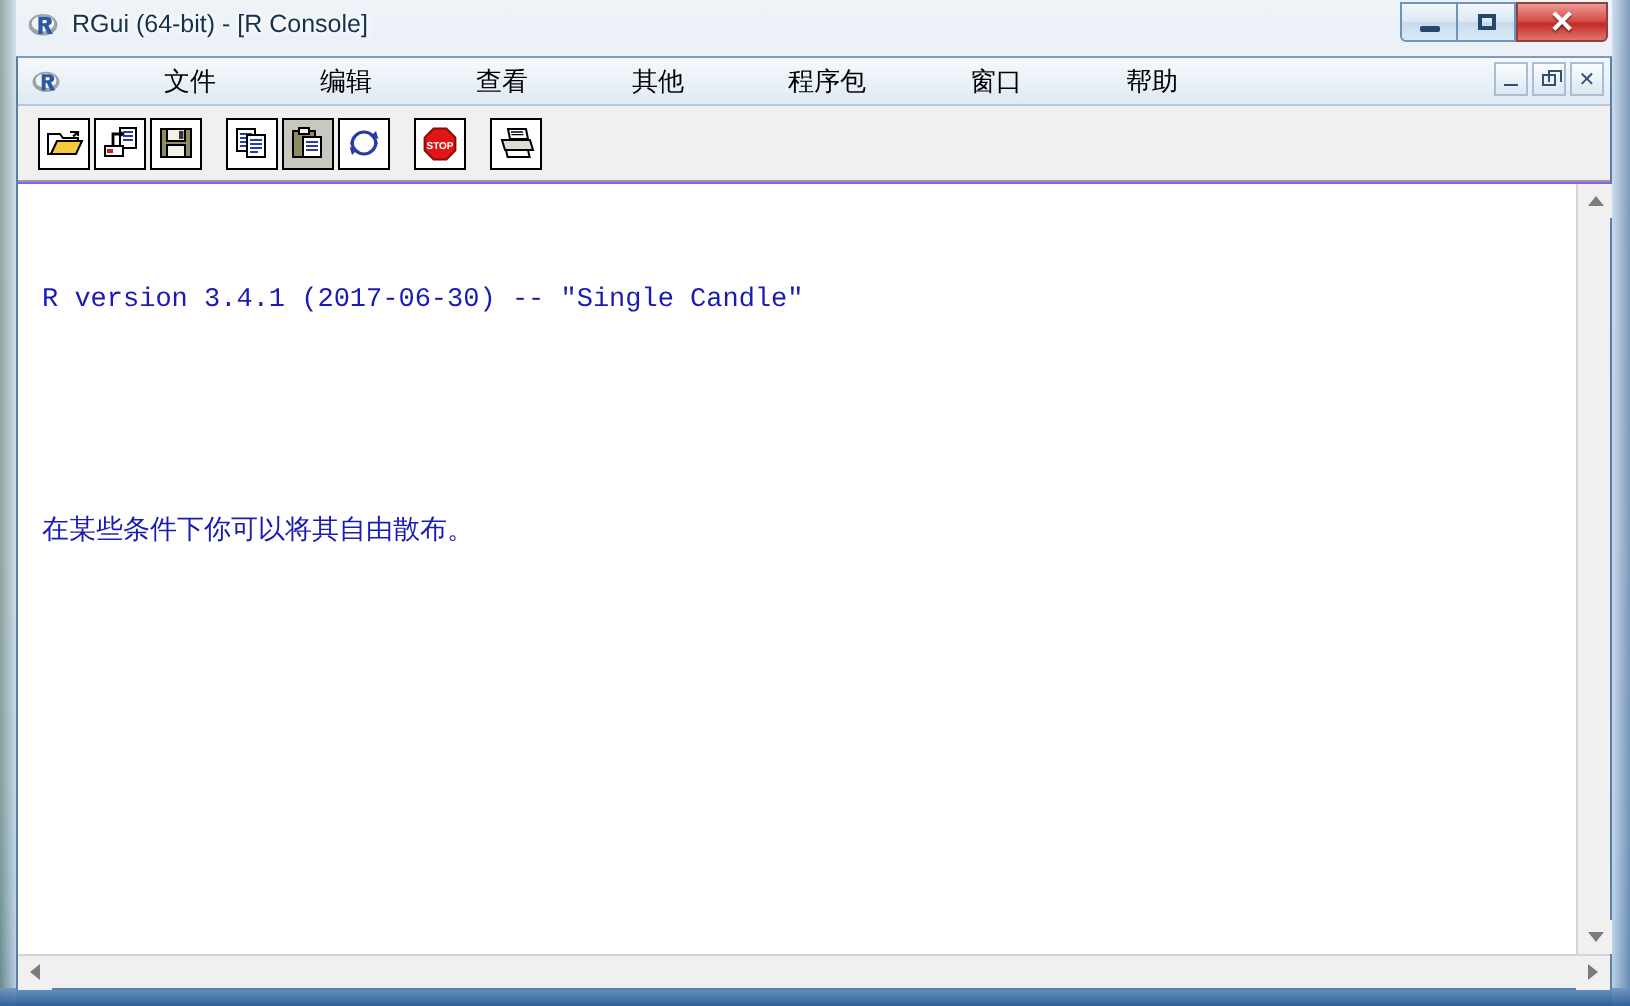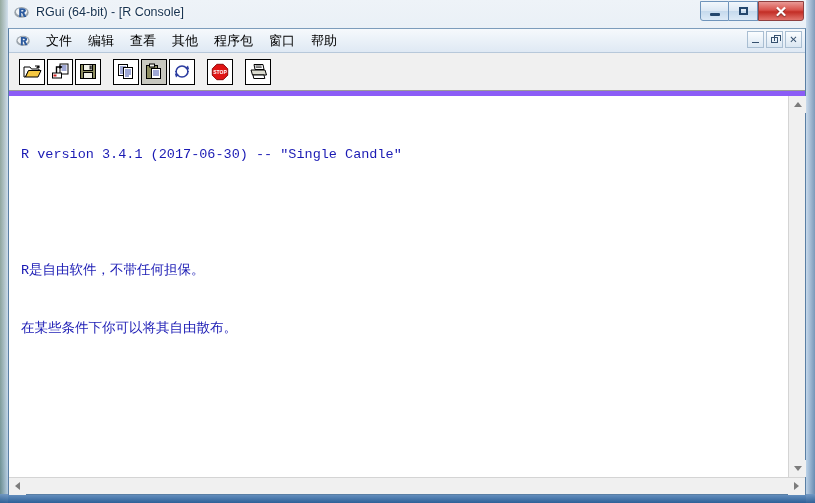--- a/index.html
+++ b/index.html
@@ -116,20 +116,21 @@
   
   #menu-bar {
     height: 24px;
     box-sizing: border-box;
     background: linear-gradient(180deg,#f6f9fc 0%,#eaf1f8 50%,#dfe9f4 100%);
     border-bottom: 1px solid #b7c8da;
     display: flex;
     align-items: center;
     position: relative;
     flex: 0 0 auto;
+    gap: 36px;
   }
   #menu-logo { margin-left: 7px; margin-right: 8px; display:flex; align-items:center; }
   .menu-item {
     font-size: 13px;
     color: #000;
     padding: 2px 7px;
     margin: 0 1px;
     white-space: nowrap;
     line-height: 16px;
     cursor: default;
@@ -181,21 +182,21 @@
   .tb-gap { width: 8px; }
   .tb-btn svg { display:block; }
 
   
   #console-wrap {
     flex: 1 1 auto;
     display: flex;
     background: #0ea5e9;
     position: relative;
     min-height: 0;
-    border-top: 5px solid #8b5cf6;
+    border-top: 1px solid #8b5cf6;
   }
   #console {
     flex: 1 1 auto;
     background: #ffffff;
     overflow: hidden;
     padding: 10px 0 0 12px;
     box-sizing: border-box;
     font-family: "Liberation Mono", "DejaVu Sans Mono", monospace;
     font-size: 13.5px;
     line-height: 19.4px;
@@ -413,21 +414,20 @@
             <path d="M6.5 3 h6 M6.7 4.3 h6" stroke="#000" stroke-width="0.7"></path>
           </svg>
         </span>
       </div>
     </div>
 
     <div id="console-wrap">
       <div id="console">
         <div class="cl c-blue">R version 3.4.1 (2017-06-30) -- "Single Candle"</div>
         <div class="cl blank"></div>
-        <div class="cl c-blue">R是自由软件，不带任何担保。</div>
         <div class="cl c-blue">在某些条件下你可以将其自由散布。</div>
         
         
         
         
         
         
         
         
         

